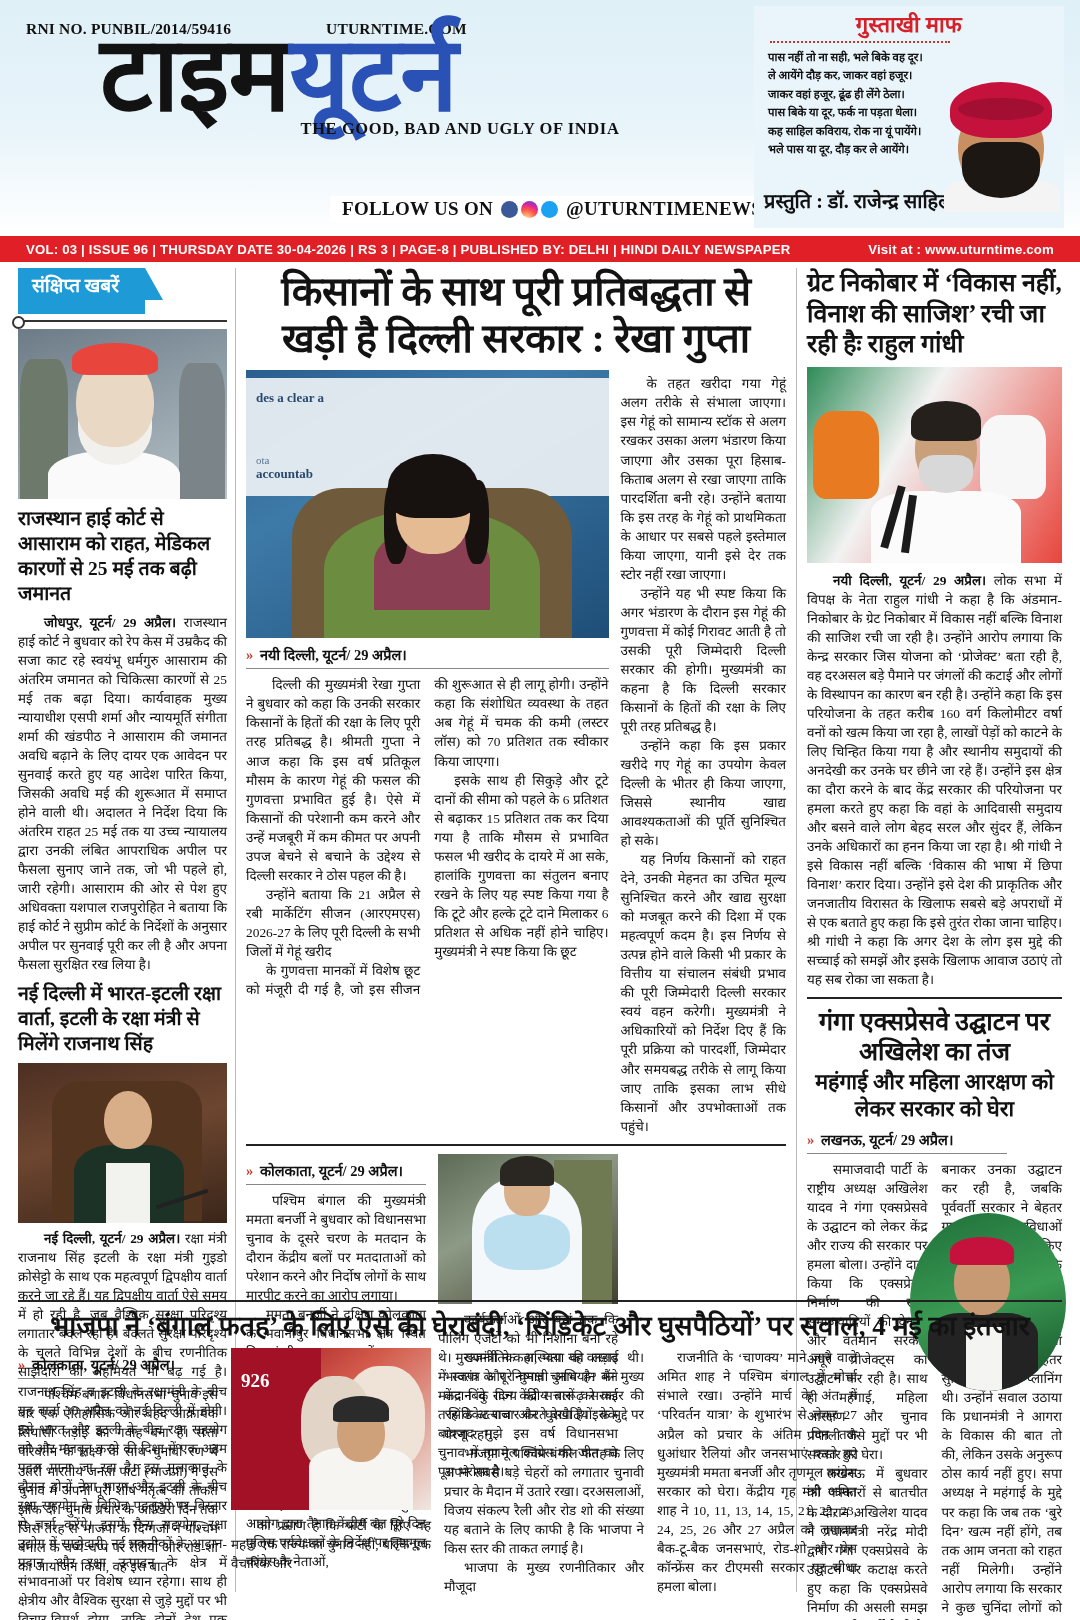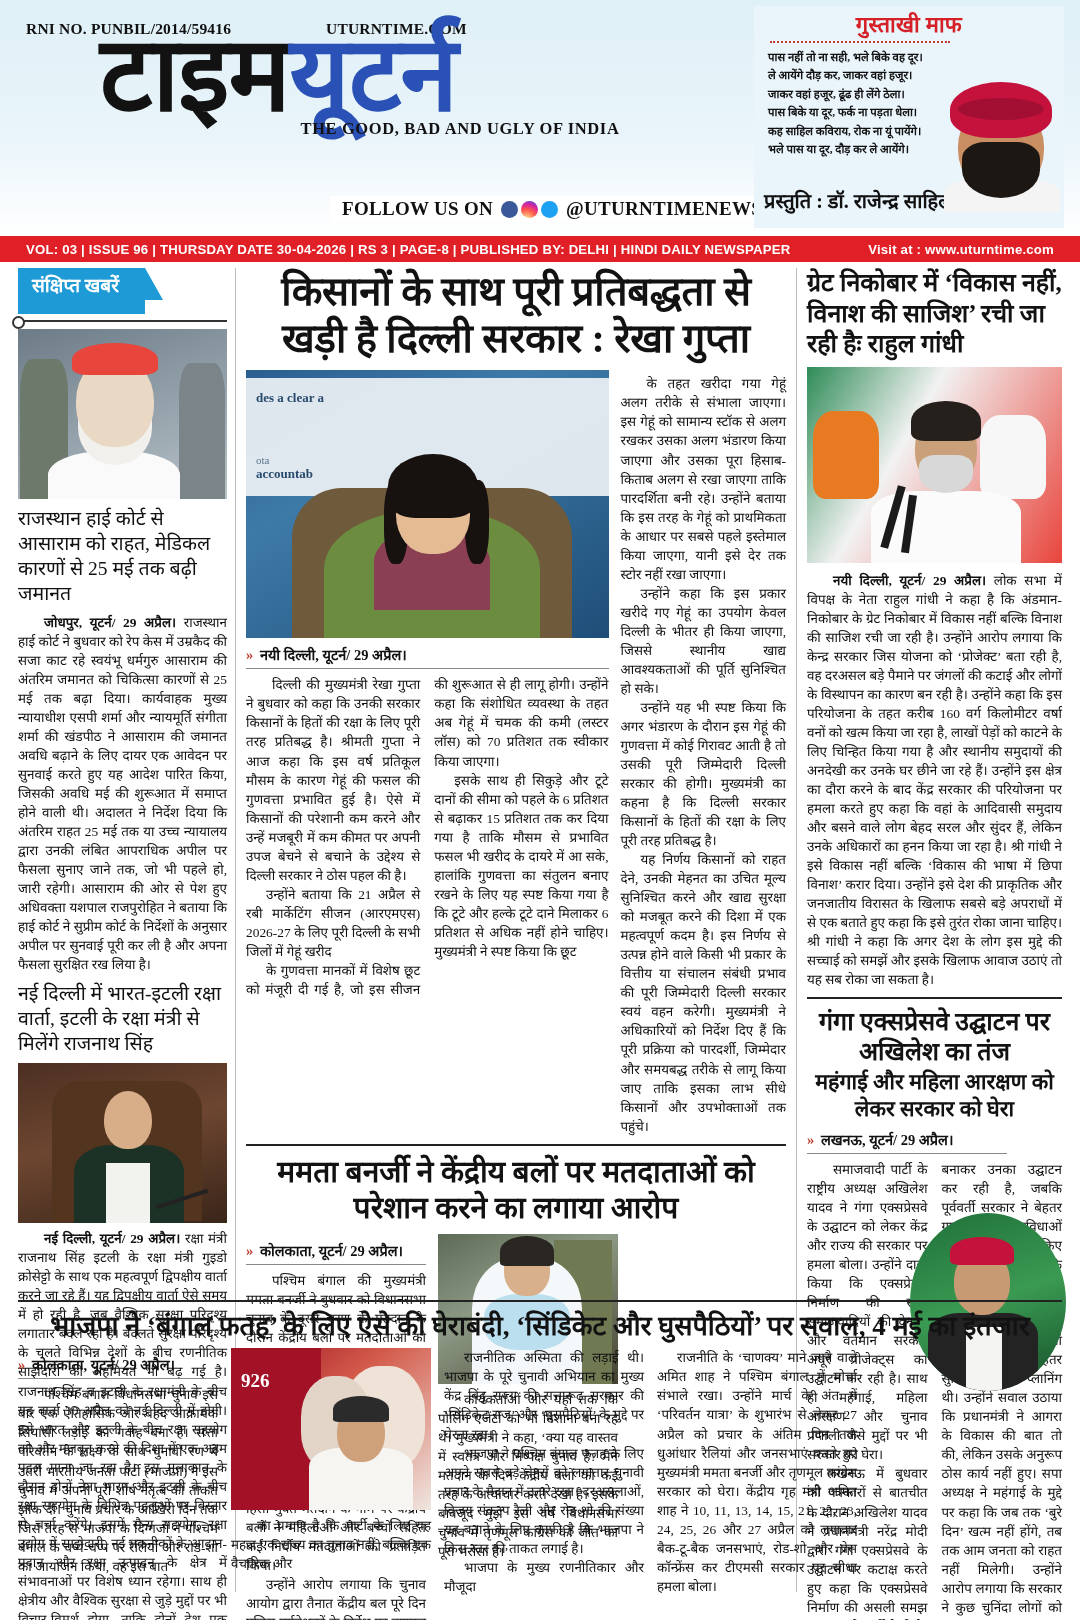--- a/index.html
+++ b/index.html
@@ -195,21 +195,21 @@
   .ph-amitshah .banner{position:absolute; left:0; top:0; width:90px; height:162px; background:#a31126;}
   .ph-amitshah .btext {position:absolute; left:10px; top:22px; color:#fff; font-weight:bold; font-size:19px;}
   .ph-amitshah .head  {position:absolute; left:106px; top:56px; width:48px; height:58px; background:#cfa17a; border-radius:48% 48% 46% 46%;}
   .ph-amitshah .hair  {position:absolute; left:102px; top:48px; width:56px; height:26px; background:#2b2b2b; border-radius:50% 50% 10% 10%;}
   .ph-amitshah .kurta {position:absolute; left:78px; bottom:0; width:104px; height:62px; background:#f7f5f2; border-radius:30% 30% 0 0;}
   .ph-amitshah .cow   {position:absolute; right:6px; top:18px; width:82px; height:104px; background:#efe3d8; border-radius:44% 44% 40% 40%;}
   .ph-amitshah .cow2  {position:absolute; right:60px; top:28px; width:70px; height:94px; background:#e2d4c7; border-radius:44% 44% 40% 40%;}
 
   
   .h-brief {
-    font-size: 19.5px; font-weight: normal; line-height: 1.28; color: #111;
+    font-size: 19.5px; font-weight: bold; line-height: 1.28; color: #111;
     margin: 8px 0 6px 0;
   }
   .h-lead {
     font-size: 40px; font-weight: bold; line-height: 1.18; color: #121212;
     text-align: center; letter-spacing: -.3px; margin-bottom: 8px;
   }
   .h-right {
     font-size: 25px; font-weight: bold; line-height: 1.22; color: #121212;
     margin-bottom: 7px;
   }
@@ -373,29 +373,28 @@
           <div class="body-text two-col">
             <p class="first">दिल्ली की मुख्यमंत्री रेखा गुप्ता ने बुधवार को कहा कि उनकी सरकार किसानों के हितों की रक्षा के लिए पूरी तरह प्रतिबद्ध है। श्रीमती गुप्ता ने आज कहा कि इस वर्ष प्रतिकूल मौसम के कारण गेहूं की फसल की गुणवत्ता प्रभावित हुई है। ऐसे में किसानों की परेशानी कम करने और उन्हें मजबूरी में कम कीमत पर अपनी उपज बेचने से बचाने के उद्देश्य से दिल्ली सरकार ने ठोस पहल की है।</p>
             <p>उन्होंने बताया कि 21 अप्रैल से रबी मार्केटिंग सीजन (आरएमएस) 2026-27 के लिए पूरी दिल्ली के सभी जिलों में गेहूं खरीद</p>
             <p>के गुणवत्ता मानकों में विशेष छूट को मंजूरी दी गई है, जो इस सीजन की शुरूआत से ही लागू होगी। उन्होंने कहा कि संशोधित व्यवस्था के तहत अब गेहूं में चमक की कमी (लस्टर लॉस) को 70 प्रतिशत तक स्वीकार किया जाएगा।</p>
             <p>इसके साथ ही सिकुड़े और टूटे दानों की सीमा को पहले के 6 प्रतिशत से बढ़ाकर 15 प्रतिशत तक कर दिया गया है ताकि मौसम से प्रभावित फसल भी खरीद के दायरे में आ सके, हालांकि गुणवत्ता का संतुलन बनाए रखने के लिए यह स्पष्ट किया गया है कि टूटे और हल्के टूटे दाने मिलाकर 6 प्रतिशत से अधिक नहीं होने चाहिए। मुख्यमंत्री ने स्पष्ट किया कि छूट</p>
           </div>
         </div>
         <div style="width:168px; padding-top:4px;">
           <div class="body-text">
             <p class="first">के तहत खरीदा गया गेहूं अलग तरीके से संभाला जाएगा। इस गेहूं को सामान्य स्टॉक से अलग रखकर उसका अलग भंडारण किया जाएगा और उसका पूरा हिसाब-किताब अलग से रखा जाएगा ताकि पारदर्शिता बनी रहे। उन्होंने बताया कि इस तरह के गेहूं को प्राथमिकता के आधार पर सबसे पहले इस्तेमाल किया जाएगा, यानी इसे देर तक स्टोर नहीं रखा जाएगा।</p>
+            <p>उन्होंने यह भी स्पष्ट किया कि अगर भंडारण के दौरान इस गेहूं की गुणवत्ता में कोई गिरावट आती है तो उसकी पूरी जिम्मेदारी दिल्ली सरकार की होगी। मुख्यमंत्री का कहना है कि दिल्ली सरकार किसानों के हितों की रक्षा के लिए पूरी तरह प्रतिबद्ध है।</p>
             <p>उन्होंने कहा कि इस प्रकार खरीदे गए गेहूं का उपयोग केवल दिल्ली के भीतर ही किया जाएगा, जिससे स्थानीय खाद्य आवश्यकताओं की पूर्ति सुनिश्चित हो सके।</p>
-            <p>उन्होंने यह भी स्पष्ट किया कि अगर भंडारण के दौरान इस गेहूं की गुणवत्ता में कोई गिरावट आती है तो उसकी पूरी जिम्मेदारी दिल्ली सरकार की होगी। मुख्यमंत्री का कहना है कि दिल्ली सरकार किसानों के हितों की रक्षा के लिए पूरी तरह प्रतिबद्ध है।</p>
             <p>यह निर्णय किसानों को राहत देने, उनकी मेहनत का उचित मूल्य सुनिश्चित करने और खाद्य सुरक्षा को मजबूत करने की दिशा में एक महत्वपूर्ण कदम है। इस निर्णय से उत्पन्न होने वाले किसी भी प्रकार के वित्तीय या संचालन संबंधी प्रभाव की पूरी जिम्मेदारी दिल्ली सरकार स्वयं वहन करेगी। मुख्यमंत्री ने अधिकारियों को निर्देश दिए हैं कि पूरी प्रक्रिया को पारदर्शी, जिम्मेदार और समयबद्ध तरीके से लागू किया जाए ताकि इसका लाभ सीधे किसानों और उपभोक्ताओं तक पहुंचे।</p>
           </div>
         </div>
       </div>
 
       <div class="thick-divider"></div>
-      <div class="h-sec">ममता बनर्जी ने केंद्रीय बलों पर मतदाताओं को परेशान करने का लगाया आरोप</div>
       <div style="display:flex; gap:12px; margin-top:8px;">
         <div style="width:180px;">
           <div class="dateline">
             <span class="chev">»</span>
             <span>कोलकाता, यूटर्न/ 29 अप्रैल।</span>
           </div>
           <div class="dl-rule"></div>
           <div class="body-text">
             <p class="first">पश्चिम बंगाल की मुख्यमंत्री ममता बनर्जी ने बुधवार को विधानसभा चुनाव के दूसरे चरण के मतदान के दौरान केंद्रीय बलों पर मतदाताओं को परेशान करने और निर्दोष लोगों के साथ मारपीट करने का आरोप लगाया।</p>
             <p>ममता बनर्जी ने दक्षिण कोलकाता के भवानीपुर विधानसभा क्षेत्र स्थित मित्रा इंस्टीट्यूशन मतदान केंद्र पर शाम करीब 4:30 बजे अपना वोट डाला। मतदान के बाद मीडिया से बातचीत में उन्होंने कहा कि स्वतंत्र, निष्पक्ष और हिंसा मुक्त मतदान के नाम पर केंद्रीय बलों ने महिलाओं और बच्चों सहित कई निर्दोष मतदाताओं को प्रताड़ित किया।</p>

